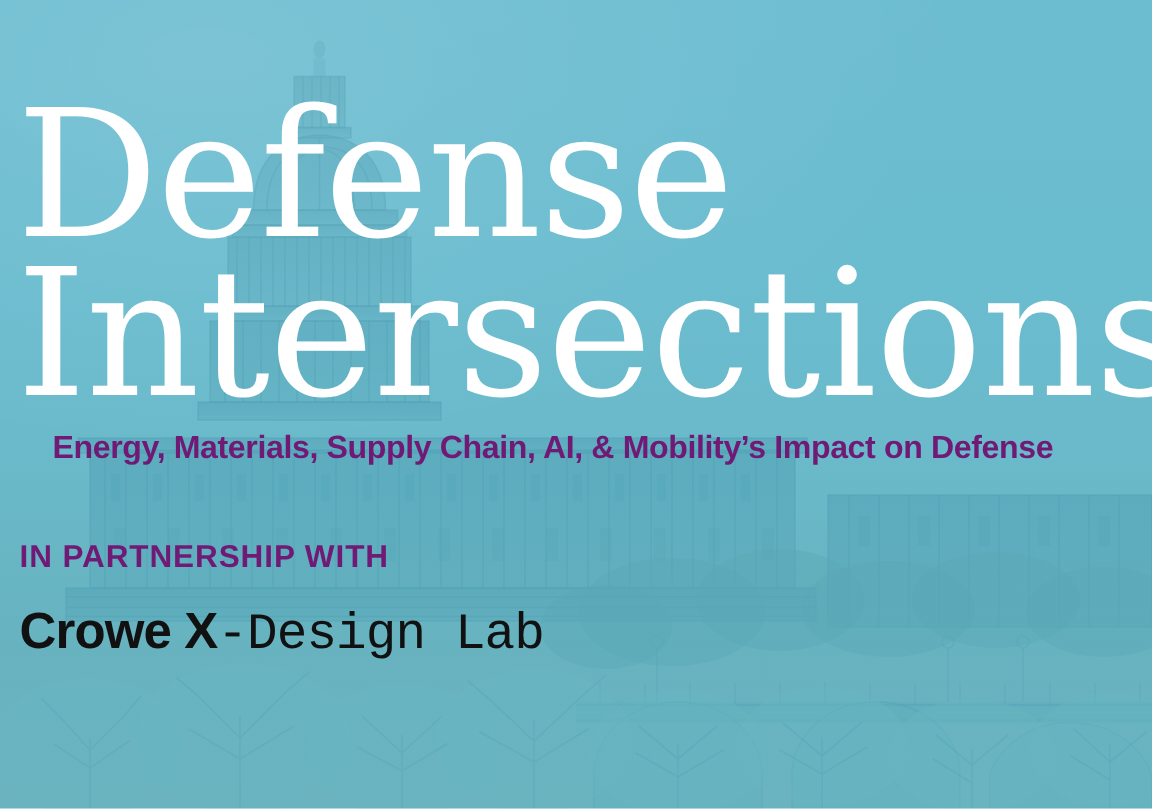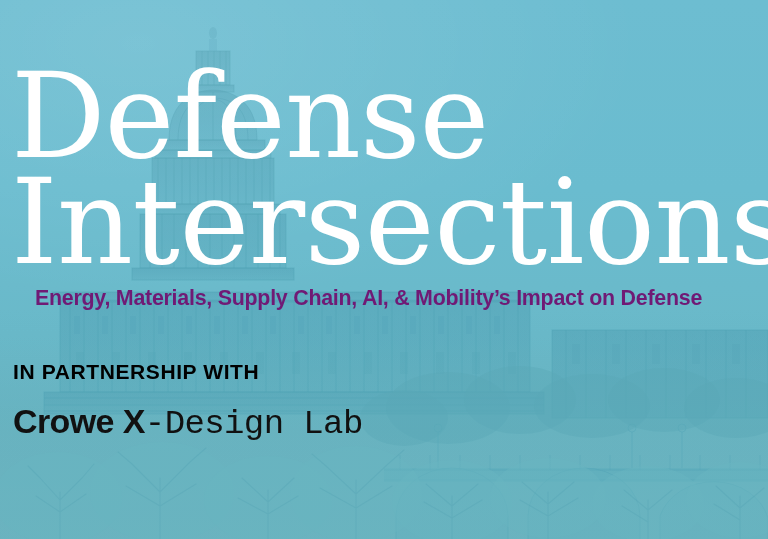--- a/index.html
+++ b/index.html
@@ -93,21 +93,21 @@
     font-size: 21.4px;
     font-weight: bold;
     letter-spacing: -0.25px;
     white-space: nowrap;
     margin-left: 23px;
   }
   .partner-label {
     position: absolute;
     left: 13px;
     top: 360px;
-    color: #000000;
+    color: #701a75;
     font-size: 21px;
     font-weight: bold;
     letter-spacing: 0.6px;
     white-space: nowrap;
   }
   .logo {
     position: absolute;
     left: 13px;
     top: 402px;
     color: #111111;

